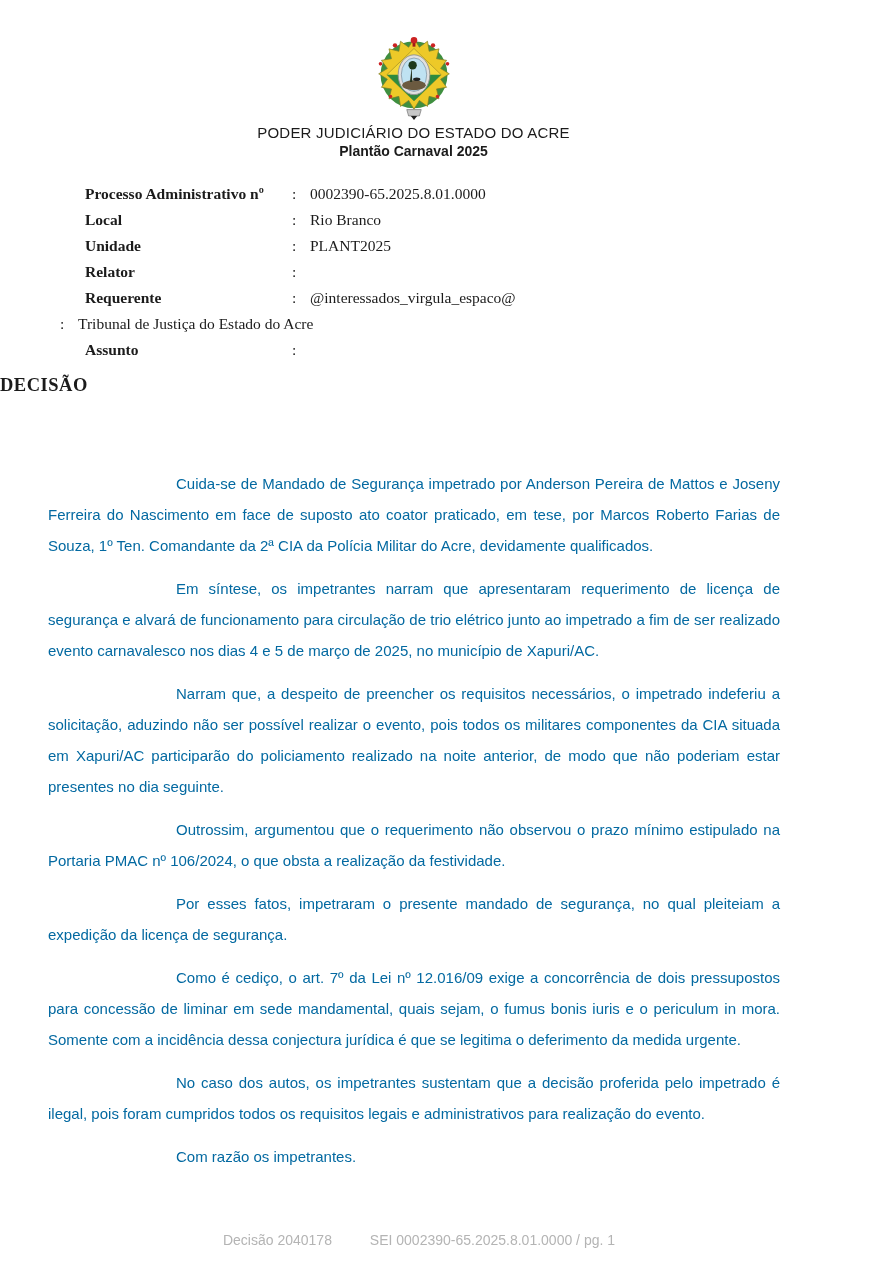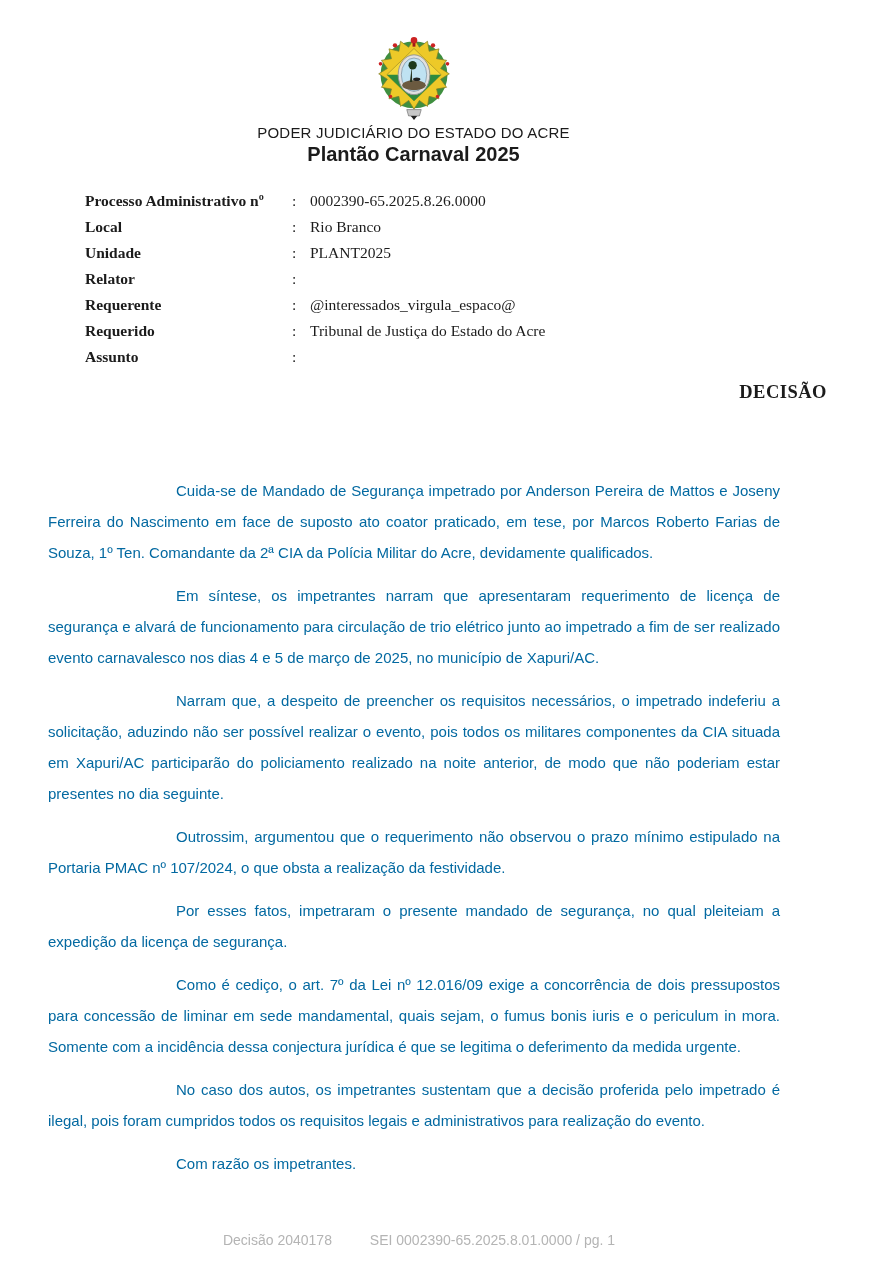--- a/index.html
+++ b/index.html
@@ -10,32 +10,32 @@
     color: #1b1b1b;
     position: relative;
     overflow: hidden;
   }
   .page { position: relative; width: 827px; height: 1262px; background: #fff; }
 
   
   .doc-header { padding-top: 34px; text-align: center; }
   .crest { display: block; margin: 0 auto 4px auto; width: 92px; height: 86px; }
   .org-line { font-size: 15px; letter-spacing: 0.2px; color: #1b1b1b; }
-  .event-line { font-size: 20px; font-weight: bold; margin-top: 2px; color: #1b1b1b; }
+  .event-line { font-size: 14px; font-weight: bold; margin-top: 2px; color: #1b1b1b; }
 
   
   .meta { margin: 22px 0 0 60px; font-family: "Liberation Serif", serif; font-size: 15.5px; }
   .meta-row { display: flex; line-height: 26px; }
   .meta-label { width: 207px; font-weight: bold; margin-left: 25px; }
   .meta-sep { width: 18px; }
   .meta-value { flex: 1; }
 
   
   .decision-title {
-    text-align: right;
+    text-align: left;
     font-family: "Liberation Serif", serif;
     font-weight: bold;
     font-size: 18.5px;
     letter-spacing: 0.5px;
     margin-top: 12px;
   }
 
   
   .body-content { margin: 72px 47px 0 48px; }
   .body-content p {
@@ -99,21 +99,21 @@
       <polygon points="46.5,90.5 53.5,90.5 50,95" fill="#222222"></polygon>
     </svg>
     <div class="org-line">PODER JUDICIÁRIO DO ESTADO DO ACRE</div>
     <div class="event-line">Plantão Carnaval 2025</div>
   </div>
 
   <div class="meta">
     <div class="meta-row">
       <span class="meta-label">Processo Administrativo nº</span>
       <span class="meta-sep">:</span>
-      <span class="meta-value">0002390-65.2025.8.26.0000</span>
+      <span class="meta-value">0002390-65.2025.8.01.0000</span>
     </div>
     <div class="meta-row">
       <span class="meta-label">Local</span>
       <span class="meta-sep">:</span>
       <span class="meta-value">Rio Branco</span>
     </div>
     <div class="meta-row">
       <span class="meta-label">Unidade</span>
       <span class="meta-sep">:</span>
       <span class="meta-value">PLANT2025</span>
@@ -122,38 +122,37 @@
       <span class="meta-label">Relator</span>
       <span class="meta-sep">:</span>
       <span class="meta-value"></span>
     </div>
     <div class="meta-row">
       <span class="meta-label">Requerente</span>
       <span class="meta-sep">:</span>
       <span class="meta-value">@interessados_virgula_espaco@</span>
     </div>
     <div class="meta-row">
-      <span class="meta-label">Requerido</span>
       <span class="meta-sep">:</span>
       <span class="meta-value">Tribunal de Justiça do Estado do Acre</span>
     </div>
     <div class="meta-row">
       <span class="meta-label">Assunto</span>
       <span class="meta-sep">:</span>
       <span class="meta-value"></span>
     </div>
   </div>
 
   <div class="decision-title">DECISÃO</div>
 
   <div class="body-content">
     <p>Cuida-se de Mandado de Segurança impetrado por Anderson Pereira de Mattos e Joseny Ferreira do Nascimento em face de suposto ato coator praticado, em tese, por Marcos Roberto Farias de Souza, 1º Ten. Comandante da 2ª CIA da Polícia Militar do Acre, devidamente qualificados.</p>
     <p>Em síntese, os impetrantes narram que apresentaram requerimento de licença de segurança e alvará de funcionamento para circulação de trio elétrico junto ao impetrado a fim de ser realizado evento carnavalesco nos dias 4 e 5 de março de 2025, no município de Xapuri/AC.</p>
     <p>Narram que, a despeito de preencher os requisitos necessários, o impetrado indeferiu a solicitação, aduzindo não ser possível realizar o evento, pois todos os militares componentes da CIA situada em Xapuri/AC participarão do policiamento realizado na noite anterior, de modo que não poderiam estar presentes no dia seguinte.</p>
-    <p>Outrossim, argumentou que o requerimento não observou o prazo mínimo estipulado na Portaria PMAC nº 107/2024, o que obsta a realização da festividade.</p>
+    <p>Outrossim, argumentou que o requerimento não observou o prazo mínimo estipulado na Portaria PMAC nº 106/2024, o que obsta a realização da festividade.</p>
     <p>Por esses fatos, impetraram o presente mandado de segurança, no qual pleiteiam a expedição da licença de segurança.</p>
     <p>Como é cediço, o art. 7º da Lei nº 12.016/09 exige a concorrência de dois pressupostos para concessão de liminar em sede mandamental, quais sejam, o fumus bonis iuris e o periculum in mora. Somente com a incidência dessa conjectura jurídica é que se legitima o deferimento da medida urgente.</p>
     <p>No caso dos autos, os impetrantes sustentam que a decisão proferida pelo impetrado é ilegal, pois foram cumpridos todos os requisitos legais e administrativos para realização do evento.</p>
     <p>Com razão os impetrantes.</p>
   </div>
 
   <div class="doc-footer" style="color: rgb(180, 180, 180);">
     <span>Decisão 2040178</span>
     <span>SEI 0002390-65.2025.8.01.0000 / pg. 1</span>
   </div>

